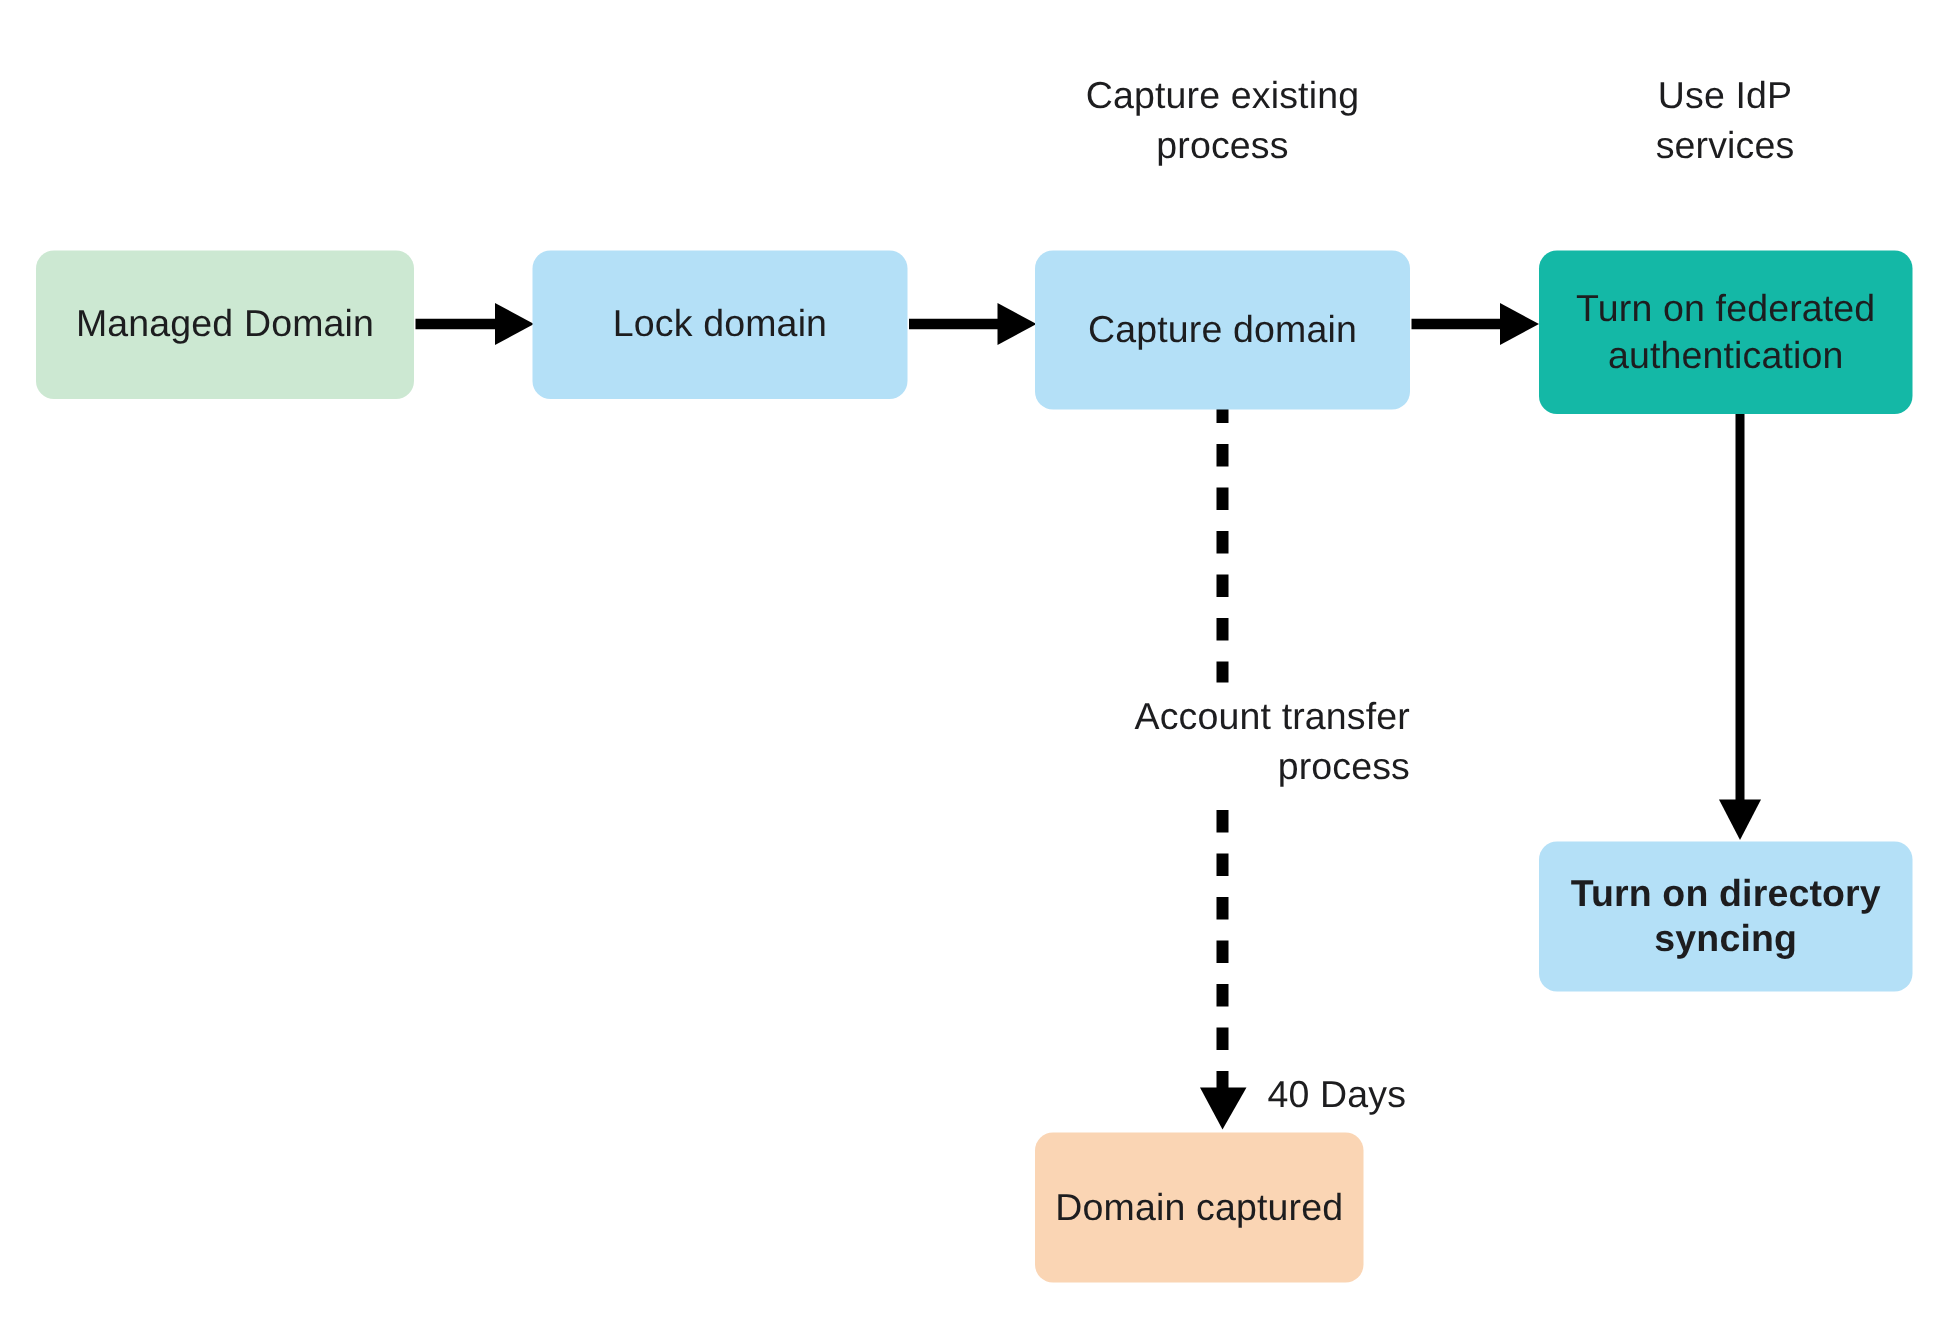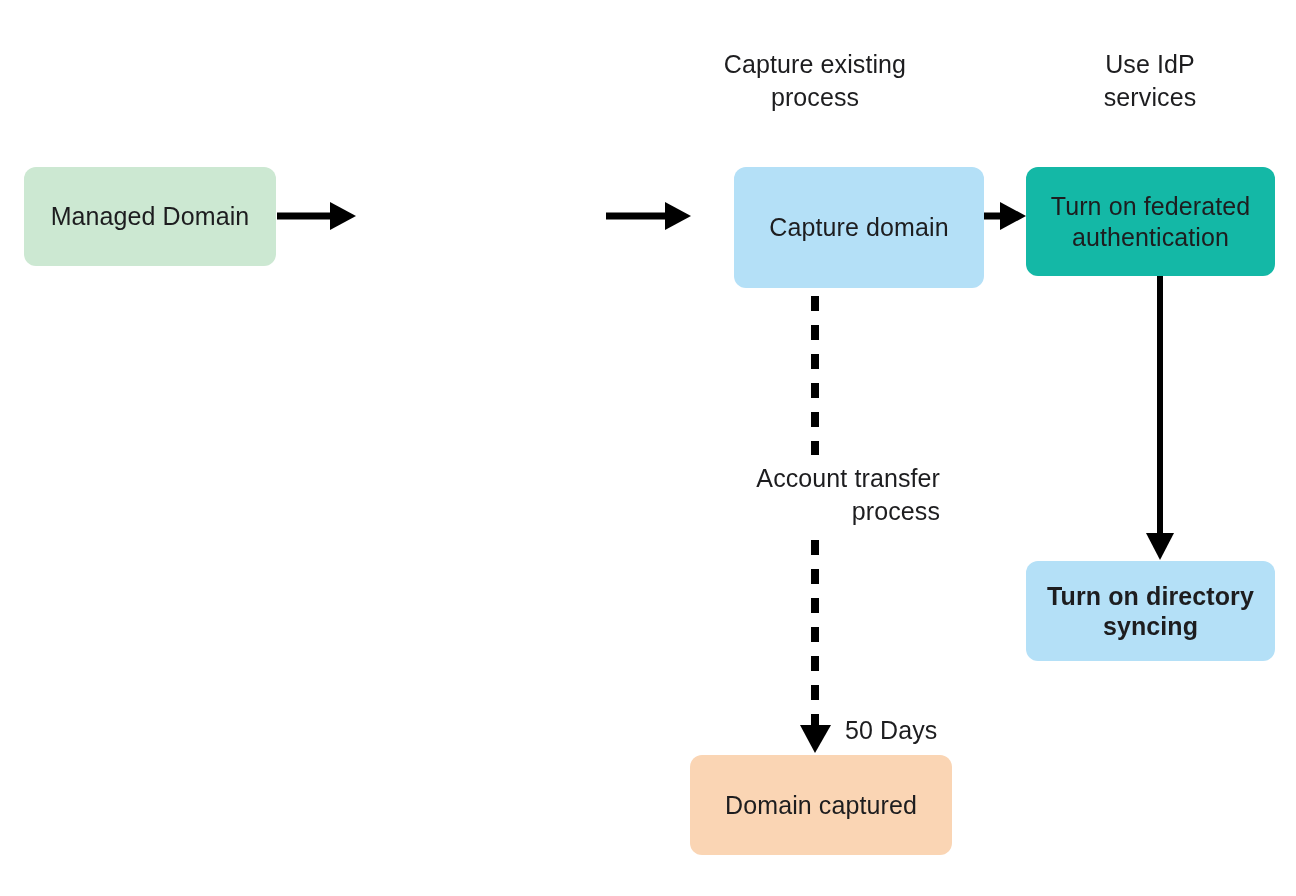--- a/index.html
+++ b/index.html
@@ -94,28 +94,29 @@
     </g>
   </svg>
 
   <div class="caption" style="left:675px; top:48px; width:280px;">Capture existing
 process</div>
   <div class="caption" style="left:1010px; top:48px; width:280px;">Use IdP
 services</div>
 
   <div class="edge-label" style="left:690px; top:462px; width:250px;">Account transfer
 process</div>
-  <div class="edge-label" style="left:845px; top:714px; width:140px; text-align:left;">50 Days</div>
+  <div class="edge-label" style="left:845px; top:714px; width:140px; text-align:left;">40 Days</div>
 
   <div class="node" style="left:24px; top:167px; width:252px; height:99px; background:#cce8d2;">Managed Domain</div>
 
+  <div class="node" style="left:355px; top:167px; width:250px; height:99px; background:#b4e0f7;">Lock domain</div>
 
-  <div class="node" style="left:690px; top:167px; width:250px; height:121px; background:#b4e0f7;margin-left:44px;">Capture domain</div>
+  <div class="node" style="left:690px; top:167px; width:250px; height:106px; background:#b4e0f7;">Capture domain</div>
 
   <div class="node" style="left:1026px; top:167px; width:249px; height:109px; background:#14b8a6; white-space:pre-line;">Turn on federated
 authentication</div>
 
   <div class="node" style="left:1026px; top:561px; width:249px; height:100px; background:#b4e0f7; white-space:pre-line;font-weight:bold;">Turn on directory
 syncing</div>
 
-  <div class="node" style="left:690px; top:755px; width:262px; height:100px; background:#fad5b4;">Domain captured</div>
+  <div class="node" style="left:690px; top:755px; width:219px; height:100px; background:#fad5b4;">Domain captured</div>
 
 </div>
 
 </body></html>

